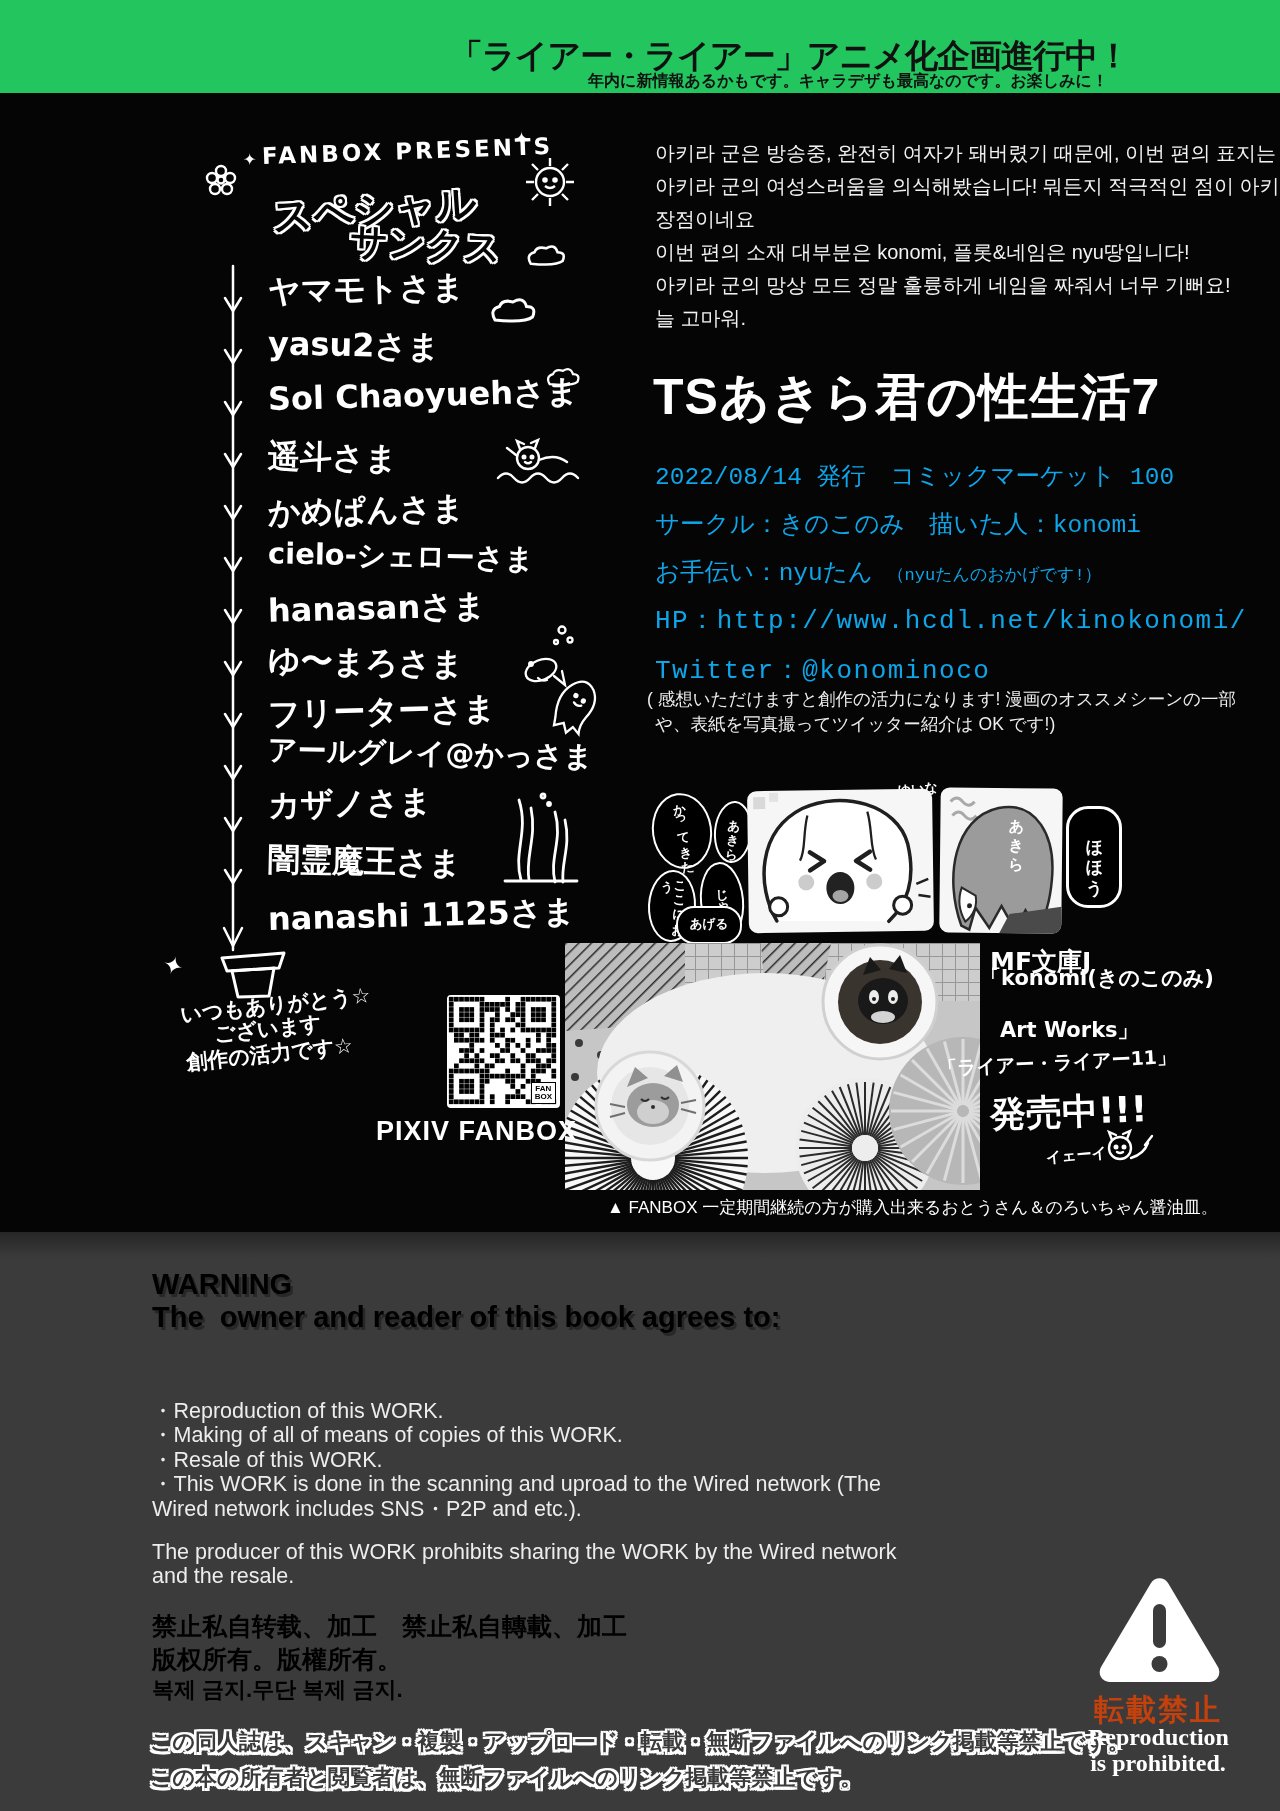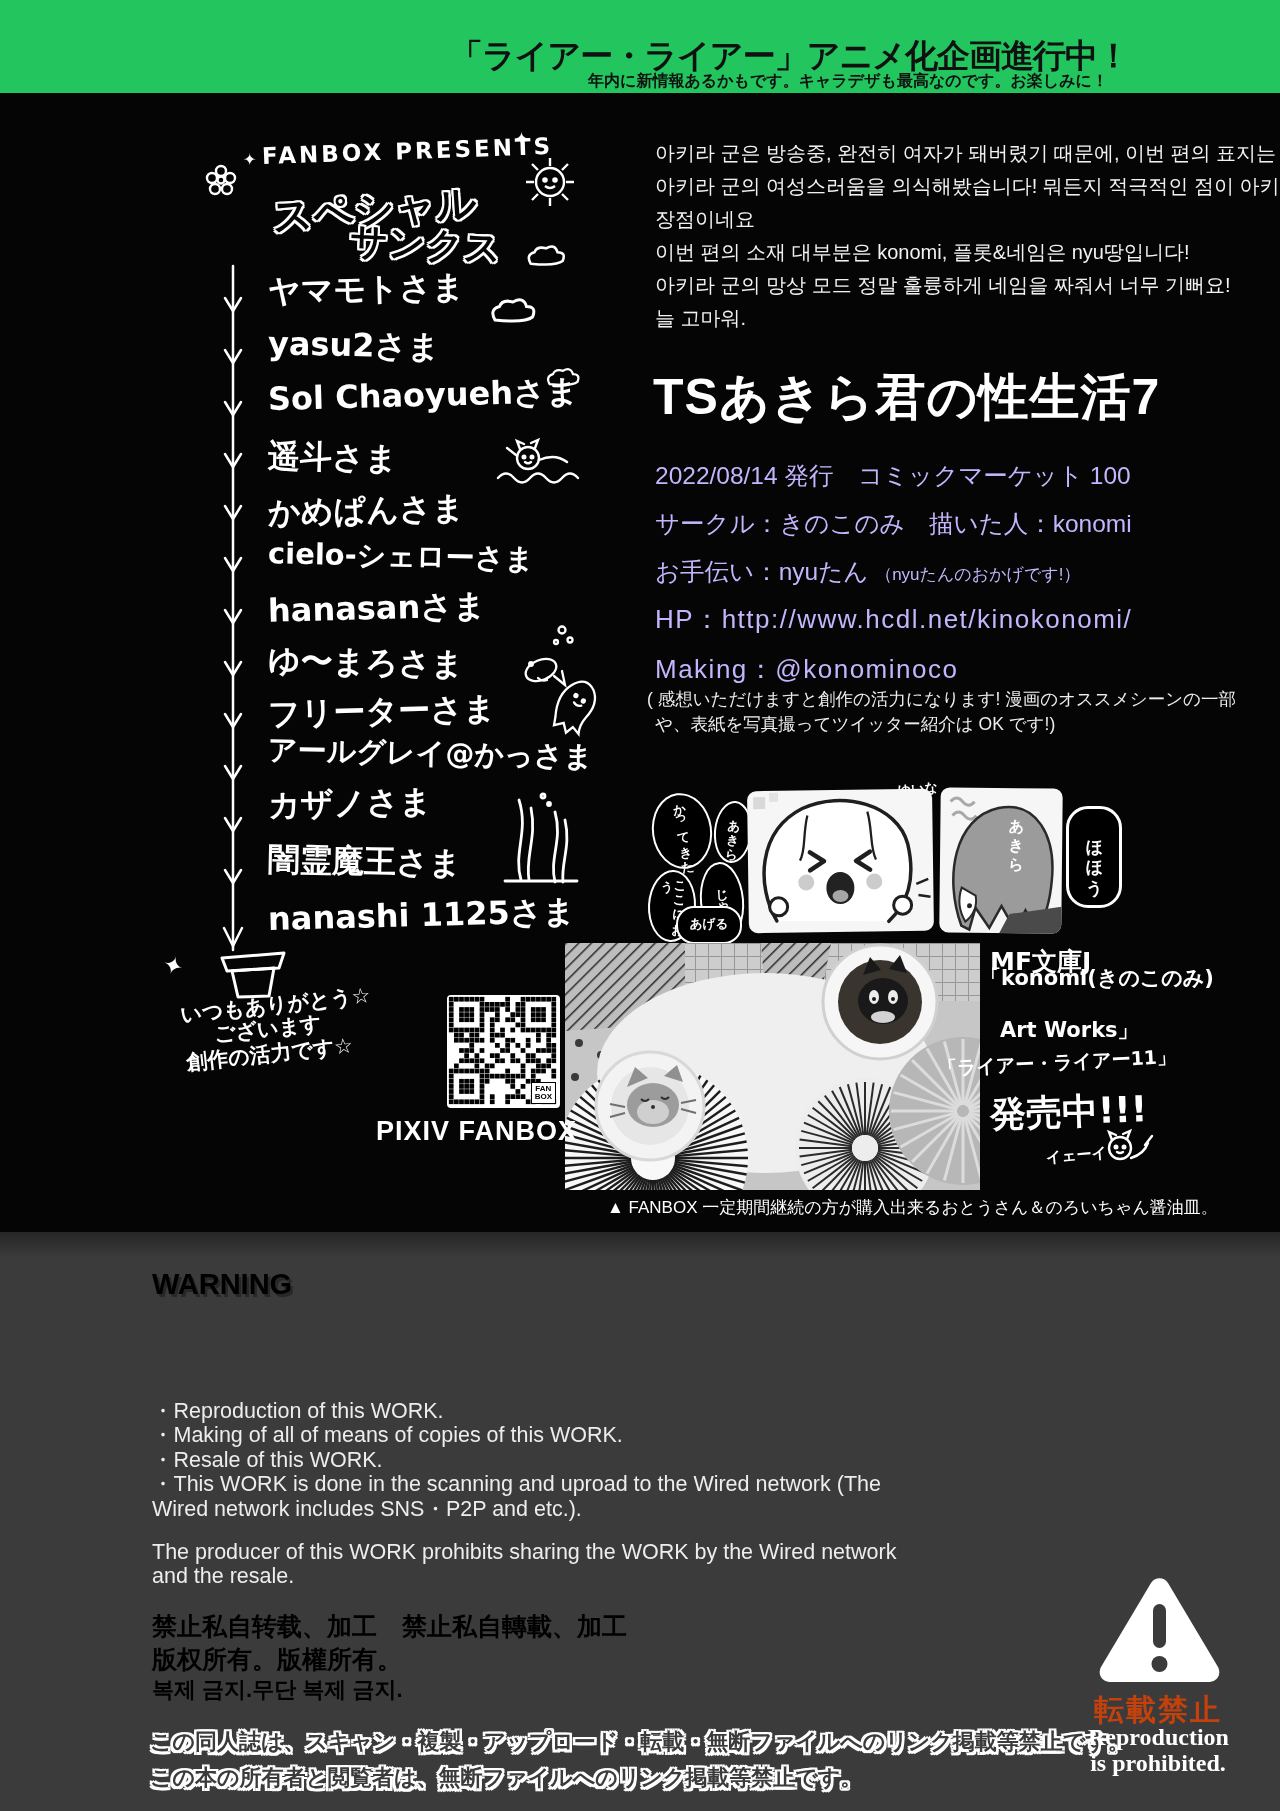--- a/index.html
+++ b/index.html
@@ -9,21 +9,21 @@
   .w{color:#fff;}
   .hw{font-family:"DejaVu Sans",sans-serif;color:#fff;font-weight:600;}
   .banner{position:absolute;left:0;top:0;width:1280px;height:93px;background:#22c55e;}
   .banner-h{position:absolute;left:450px;top:34px;font-size:33px;font-weight:900;color:#111;letter-spacing:-1px;}
   .banner-s{position:absolute;left:588px;top:71px;font-size:16px;font-weight:700;color:#111;}
   .bubble-letters{color:#060606;font-weight:900;
     text-shadow:-2px -2px 0 #fff,2px -2px 0 #fff,-2px 2px 0 #fff,2px 2px 0 #fff,-2px 0 0 #fff,2px 0 0 #fff,0 -2px 0 #fff,0 2px 0 #fff;}
   .name{position:absolute;left:268px;font-size:32px;white-space:nowrap;}
   .r1{transform:rotate(-1.5deg);} .r2{transform:rotate(1.2deg);}
   .kr{position:absolute;left:655px;font-size:20px;color:#f2f2f2;font-weight:500;white-space:nowrap;}
-  .pub{position:absolute;left:655px;font-size:24.5px;color:#c4b5fd;white-space:nowrap;}
+  .pub{position:absolute;left:655px;font-size:24.5px;color:#0ea5e9;white-space:nowrap;font-family:Liberation Mono, monospace;}
   .small-note{position:absolute;font-size:17.5px;color:#eee;white-space:nowrap;}
   .v{writing-mode:vertical-rl;text-orientation:upright;}
   .bubble{position:absolute;background:#000;border:2.5px solid #fff;border-radius:50%;
           color:#fff;display:flex;align-items:center;justify-content:center;
           font-size:12.5px;font-weight:600;line-height:1.05;}
   .panel{position:absolute;background:#f6f6f6;border-radius:9px;overflow:hidden;}
   .hair-label{position:absolute;left:66px;top:20px;color:#fff;font-size:15px;font-weight:700;
               writing-mode:vertical-rl;text-orientation:upright;letter-spacing:2px;}
   .photo{position:absolute;left:565px;top:943px;width:415px;height:247px;background:#c6c6c6;overflow:hidden;}
   .qr-wrap{position:absolute;left:447px;top:995px;width:113px;height:113px;background:#fff;border-radius:4px;}
@@ -185,21 +185,21 @@
   <div class="pub" style="top:459px;">2022/08/14 発行　コミックマーケット 100</div>
   <div class="pub" style="top:507px;">サークル：きのこのみ　描いた人：konomi</div>
   <div class="pub" style="top:555px;">
     <span>お手伝い：nyuたん</span>
     <span style="font-size:17px;">（nyuたんのおかげです!）</span>
   </div>
   <div class="pub" style="top:602px;font-size:26px;letter-spacing:1.5px;">
     <span>HP：</span><span>http://www.hcdl.net/kinokonomi/</span>
   </div>
   <div class="pub" style="top:652px;font-size:26px;letter-spacing:1.5px;">
-    <span>Making：</span><span>@konominoco</span>
+    <span>Twitter：</span><span>@konominoco</span>
   </div>
   <div class="small-note" style="left:655px;top:712px;">や、表紙を写真撮ってツイッター紹介は OK です!)</div>
   <div class="small-note" style="left:647px;top:687px;">( 感想いただけますと創作の活力になります! 漫画のオススメシーンの一部</div>
 
   <div class="bubble v" style="left:652px;top:793px;width:56px;height:72px;transform:rotate(-8deg);">かってきた</div>
   <div class="bubble v" style="left:714px;top:801px;width:34px;height:58px;transform:rotate(5deg);">あきら</div>
   <div class="bubble v" style="left:648px;top:870px;width:44px;height:68px;transform:rotate(3deg);">ここにおう</div>
   <div class="bubble v" style="left:700px;top:862px;width:40px;height:74px;transform:rotate(-5deg);">じゃーん</div>
   <div class="bubble" style="left:676px;top:906px;width:62px;height:34px;border-radius:18px;">あげる</div>
 
@@ -706,20 +706,21 @@
       <div>FAN</div>
       <div>BOX</div>
     </div>
   </div>
   <div class="abs w" style="left:376px;top:1116px;font-size:27px;font-weight:900;letter-spacing:1px;">PIXIV FANBOX</div>
   <div class="abs w" style="left:607px;top:1196px;font-size:17px;white-space:nowrap;">▲ FANBOX 一定期間継続の方が購入出来るおとうさん＆のろいちゃん醤油皿。</div>
 
   <div class="warn"></div>
 
   <div class="warn-h" style="top:1268px;">WARNING</div>
+  <div class="warn-h" style="top:1301px;">The  owner and reader of this book agrees to:</div>
 
   <div class="warn-p" style="top:1396px;">・Reproduction of this WORK.</div>
   <div class="warn-p" style="top:1420px;">・Making of all of means of copies of this WORK.</div>
   <div class="warn-p" style="top:1445px;">・Resale of this WORK.</div>
   <div class="warn-p" style="top:1469px;">・This WORK is done in the scanning and uproad to the Wired network (The</div>
   <div class="warn-p" style="top:1494px;">Wired network includes SNS・P2P and etc.).</div>
   <div class="warn-p" style="top:1540px;">The producer of this WORK prohibits sharing the WORK by the Wired network</div>
   <div class="warn-p" style="top:1564px;">and the resale.</div>
 
   <div class="warn-cjk" style="top:1610px;">禁止私自转载、加工　禁止私自轉載、加工</div>

